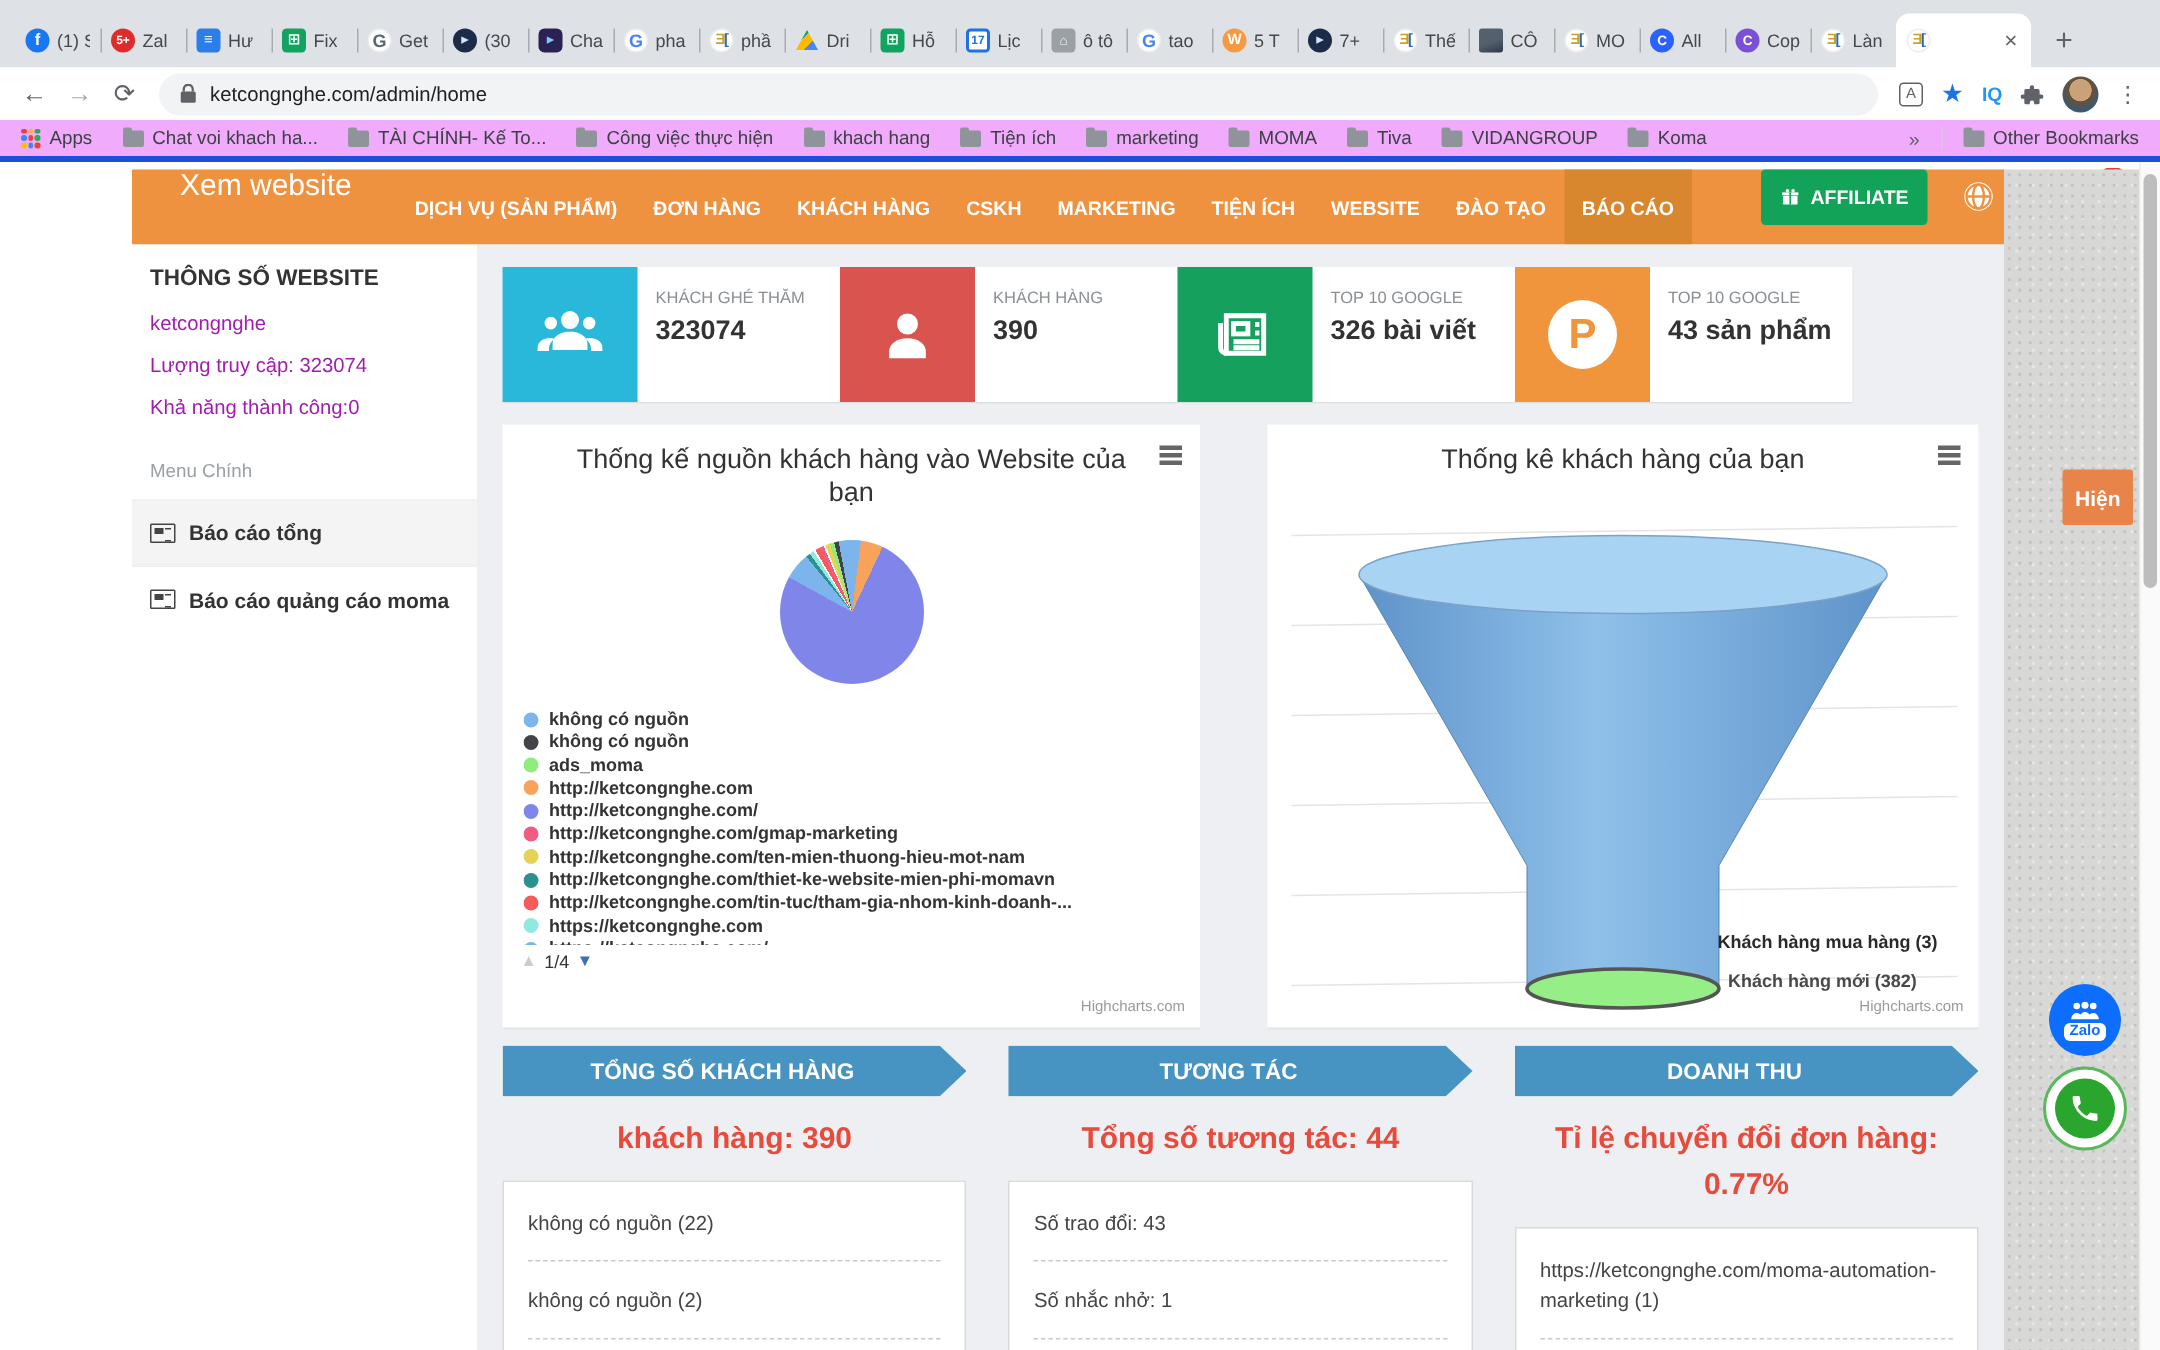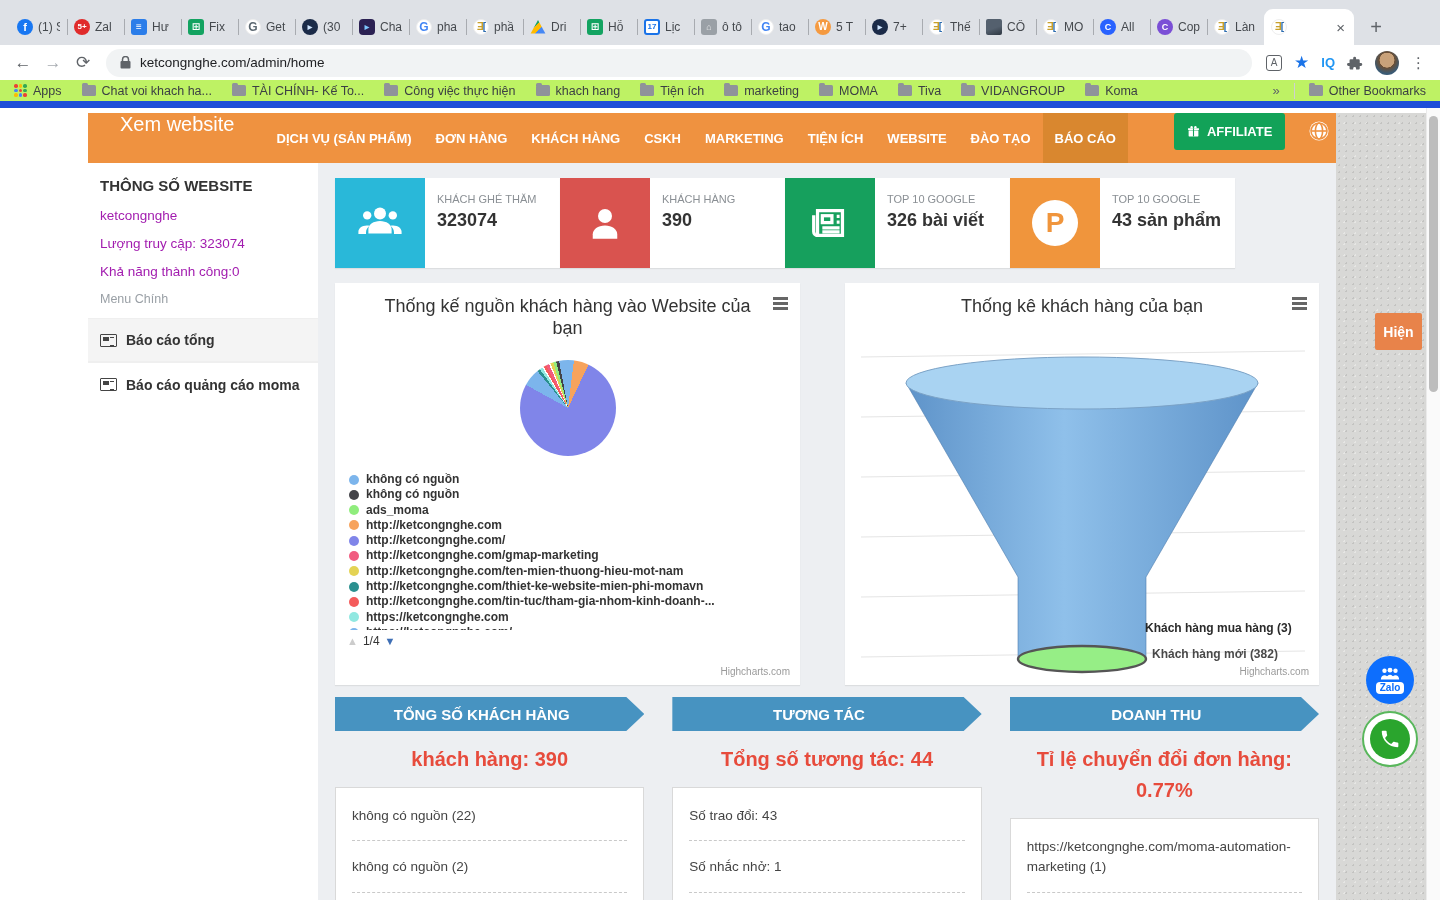--- a/index.html
+++ b/index.html
@@ -45,21 +45,21 @@
   .addr { flex:1; height:28px; background:#f1f3f4; border-radius:14px; display:flex; align-items:center;
           gap:9px; padding:0 14px; margin:0 8px; font-size:13.5px; color:#202124; }
   .tb-icons { display:flex; align-items:center; gap:12px; padding:0 6px; }
   .tr-box { width:16px; height:16px; border:1.5px solid #5f6368; border-radius:3px; color:#5f6368;
             font-size:10px; display:flex; align-items:center; justify-content:center; background:#fff; }
   .star { color:#1a73e8; font-size:17px; }
   .iq { color:#2196f3; font-weight:bold; font-size:13px; }
   .avatar24 { width:24px; height:24px; border-radius:50%; background:radial-gradient(circle at 50% 38%,#c9a27a 38%,#6b4f35 40%,#3a5a74 70%); }
   .dots { color:#5f6368; font-size:15px; letter-spacing:0; }
 
-  .bookmarksbar { height:28px; background:#bef264; border-bottom:7px solid #1d4ed8; display:flex; align-items:center;
+  .bookmarksbar { height:28px; background:#f0abfc; border-bottom:4px solid #1d4ed8; display:flex; align-items:center;
                   gap:20px; padding:0 14px; font-size:12.5px; color:#3c4043; }
   .bm { display:flex; align-items:center; gap:6px; white-space:nowrap; }
   .apps-grid { width:13px; height:13px; display:grid; grid-template-columns:repeat(3,1fr); gap:1px; }
   .apps-grid i { border-radius:50%; }
   .bm-right { margin-left:auto; display:flex; align-items:center; gap:14px; }
   .bm-sep { width:1px; height:16px; background:#d0d0d0; }
   .chev { color:#5f6368; font-size:13px; }
   .folder { width:14px; height:11px; background:#8f939a; border-radius:1.5px; position:relative; flex:none; }
   .folder::before { content:""; position:absolute; top:-2px; left:0; width:6px; height:3px; background:#8f939a; border-radius:1.5px 1.5px 0 0; }
 
@@ -85,21 +85,21 @@
   .avatar36 { width:36px; height:36px; border-radius:50%; background:#f2f2f2; display:flex; align-items:flex-end; justify-content:center; overflow:hidden; }
 
   .page-body { position:absolute; left:88px; top:55px; width:1248px; height:737px; display:flex; }
   .sidebar { width:230px; flex:none; background:#fff; padding-top:14px; }
   .s-title { font-size:15px; font-weight:bold; color:#333; margin:0 12px 14px; }
   .s-line { font-size:13.5px; color:#a21caf; margin:0 12px 13px; }
   .upgrade { margin:4px 12px 0; background:#27ae60; color:#fff; height:34px; border-radius:4px; display:flex;
              align-items:center; justify-content:center; gap:8px; font-weight:bold; font-size:15px; }
   .check-badge { width:19px; height:19px; border-radius:50%; background:#5b8dd9; color:#fff; font-size:12px;
                  display:flex; align-items:center; justify-content:center; }
-  .menu-heading { margin:13px 12px 12px; color:#9aa0a6; font-size:12.5px; }
+  .menu-heading { margin:28px 12px 12px; color:#9aa0a6; font-size:12.5px; }
   .menu-item { height:44px; display:flex; align-items:center; gap:9px; padding:0 12px; font-weight:bold;
                color:#333; font-size:14px; border-top:1px solid #efefef; }
   .menu-item.active { background:#f4f4f4; border-bottom:1px solid #efefef; }
   .news-ic { width:17px; height:13px; border:1.5px solid #444; border-radius:1px; position:relative; flex:none; }
   .news-ic::before { content:""; position:absolute; left:2px; top:2px; width:6px; height:4px; background:#444; }
   .news-ic::after { content:""; position:absolute; right:2px; top:2px; width:4px; height:7px;
                     border-top:1.5px solid #444; border-bottom:1.5px solid #444; }
 
   .main { flex:1; background:#edeff2; padding:15px 17px; }
   .cards { display:flex; }

